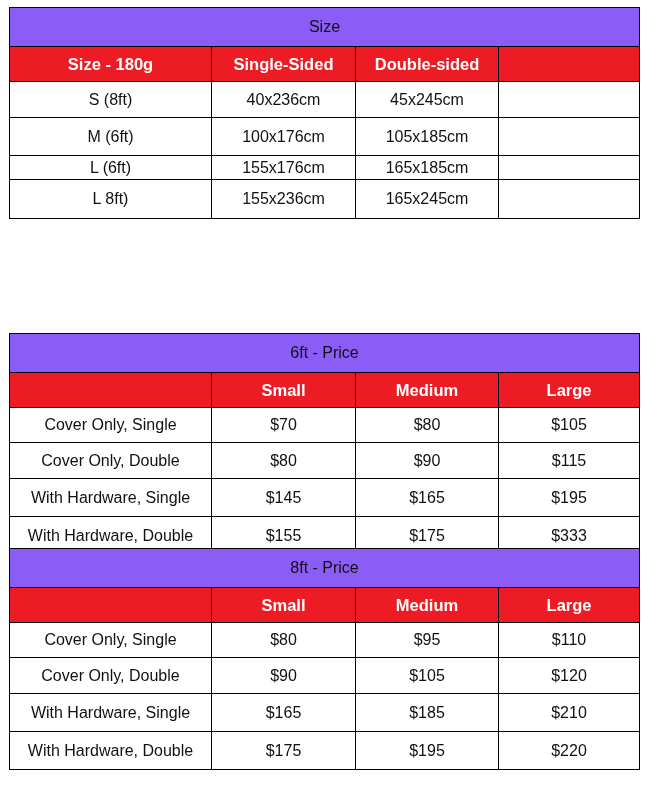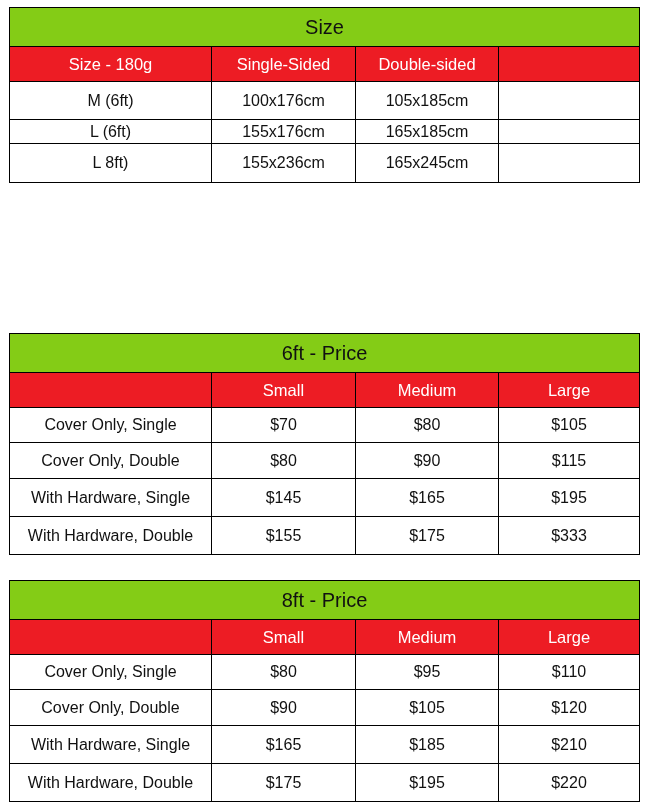--- a/index.html
+++ b/index.html
@@ -1,43 +1,49 @@
 <!DOCTYPE html>
 <html><head>
   <meta charset="utf-8">
   <style>
     html, body { margin: 0; padding: 0; background: #ffffff; }
     body { width: 650px; height: 811px; position: relative; overflow: hidden;
            font-family: "Liberation Sans", "DejaVu Sans", sans-serif; color: #111; }
     .tbl { position: absolute; left: 9px; width: 630px; border-collapse: collapse; table-layout: fixed; }
     .tbl td { border: 1.5px solid #000; text-align: center; vertical-align: middle;
               font-size: 16px; padding: 0; white-space: nowrap; }
-    .tbl .title td { background: #84cc16; font-size: 20px; }
-    .tbl .hdr td { background: #ED1C24; color: #ffffff; font-size: 16.5px; }
+    .tbl .title td { background: #8b5cf6; font-size: 16px; }
+    .tbl .hdr td { background: #ED1C24; color: #ffffff; font-size: 16.5px; font-weight: bold; }
     col.c1 { width: 202px; } col.c2 { width: 144px; } col.c3 { width: 143px; } col.c4 { width: 141px; }
-    #t1 { top: 7px; } #t2 { top: 333px; padding-left: 11px; } #t3 { top: 580px; }
+    #t1 { top: 7px; } #t2 { top: 333px; padding-left: 11px; } #t3 { top: 548px; }
   </style>
 </head>
 <body>
 
 <table class="tbl" id="t1">
   <colgroup>
       <col class="c1">
       <col class="c2">
       <col class="c3">
       <col class="c4">
     </colgroup>
   <tbody>
       <tr class="title" style="height:39px">
     <td colspan="4">Size</td>
   </tr>
   <tr class="hdr" style="height:35px">
     <td>Size - 180g</td>
     <td>Single-Sided</td>
     <td>Double-sided</td>
+    <td></td>
+  </tr>
+  <tr style="height:36px">
+    <td>S (8ft)</td>
+    <td>40x236cm</td>
+    <td>45x245cm</td>
     <td></td>
   </tr>
   <tr style="height:38px">
     <td>M (6ft)</td>
     <td>100x176cm</td>
     <td>105x185cm</td>
     <td></td>
   </tr>
   <tr style="height:24px">
     <td>L (6ft)</td>

